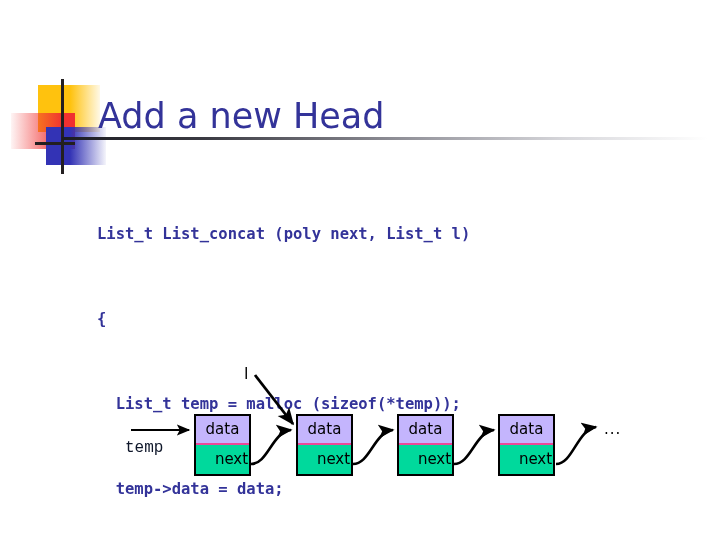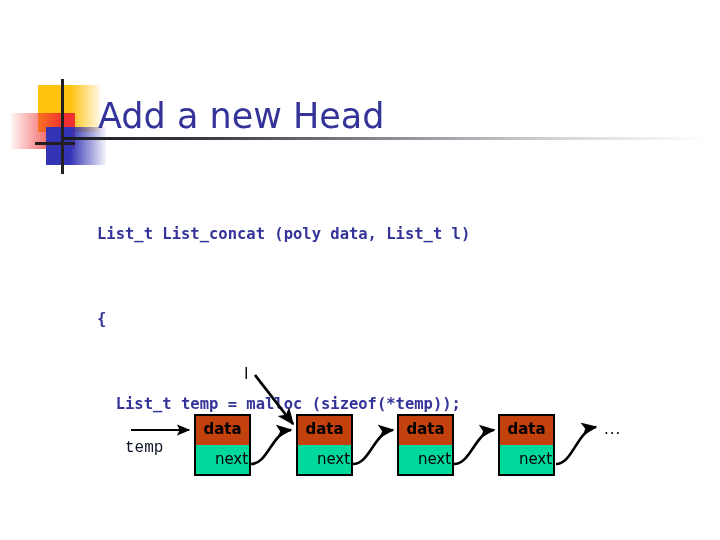--- a/index.html
+++ b/index.html
@@ -124,23 +124,22 @@
     box-sizing: border-box;
     display: flex;
     align-items: center;
     justify-content: center;
     font-family: "DejaVu Sans", sans-serif;
     font-size: 15px;
     color: #000000;
     line-height: 1;
   }
   .cell-data {
-    background: #c2410c;
-    border-bottom: 2px solid #c2410c;
-    font-weight: bold;
+    background: #c4b5fd;
+    border-bottom: 2px solid #ec4899;
   }
   .cell-next {
     background: #00D99C;
     padding-left: 18px;
   }
   .label-temp {
     position: absolute;
     left: 125px;
     top: 405px;
     font-family: Liberation Mono, monospace;
@@ -176,23 +175,24 @@
     <div class="sq-red"></div>
     <div class="sq-blue"></div>
     <div class="line-v"></div>
     <div class="line-h"></div>
   </div>
 
   <div class="title">Add a new Head</div>
   <div class="divider"></div>
 
   <div class="code">
-    <div>List_t List_concat (poly data, List_t l)</div>
+    <div>List_t List_concat (poly next, List_t l)</div>
     <div>{</div>
     <div>  List_t temp = malloc (sizeof(*temp));</div>
+    <div>  temp-&gt;data = data;</div>
     
     
     
   </div>
 
   <svg class="diagram" viewBox="0 0 720 540" xmlns="http://www.w3.org/2000/svg">
     <defs>
       <marker id="ah" markerWidth="7" markerHeight="7" refX="5.6" refY="3" orient="auto">
         <path d="M0,0.4 L6.2,3 L0,5.6 L1.4,3 Z" fill="#000"></path>
       </marker>

